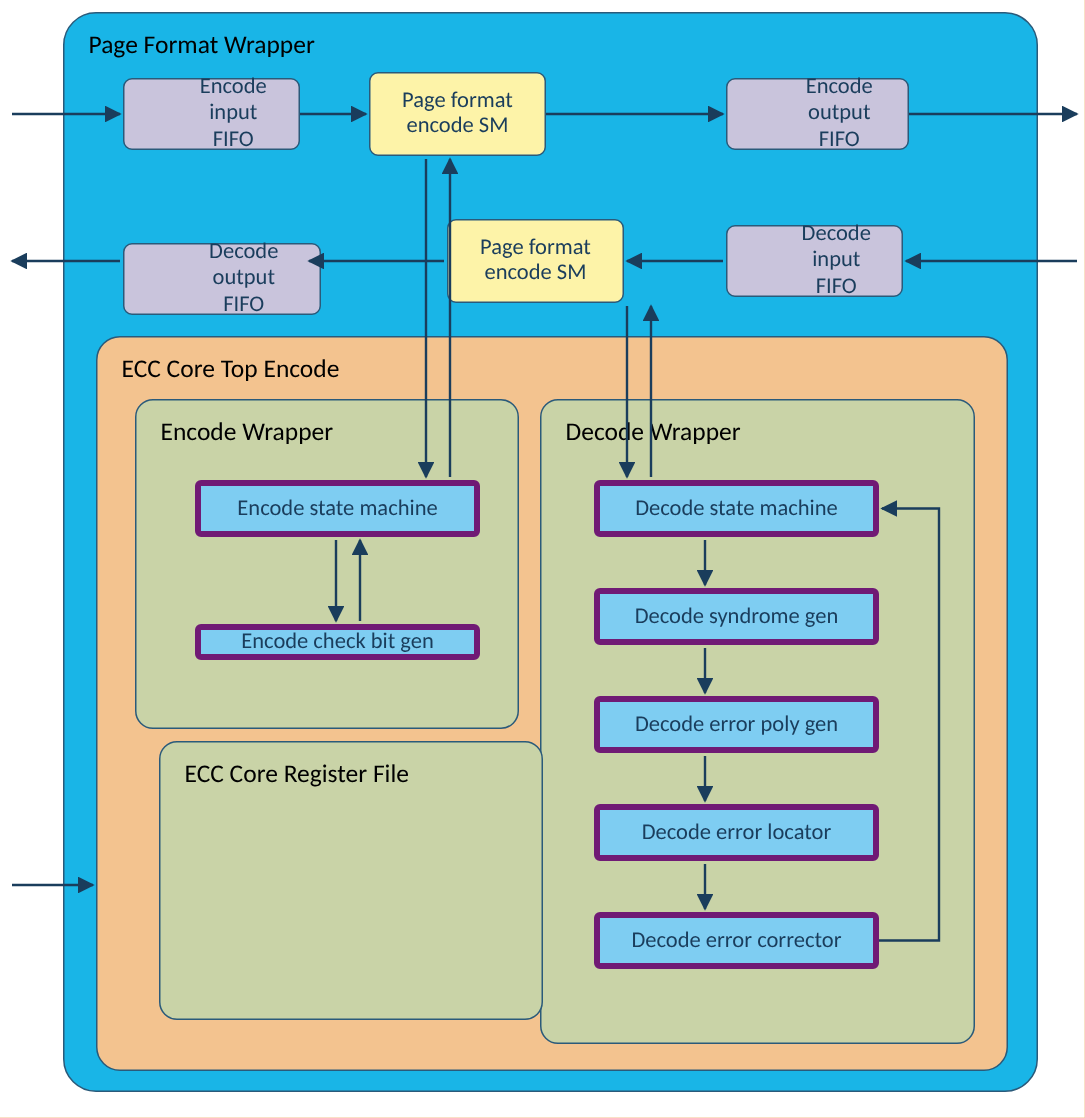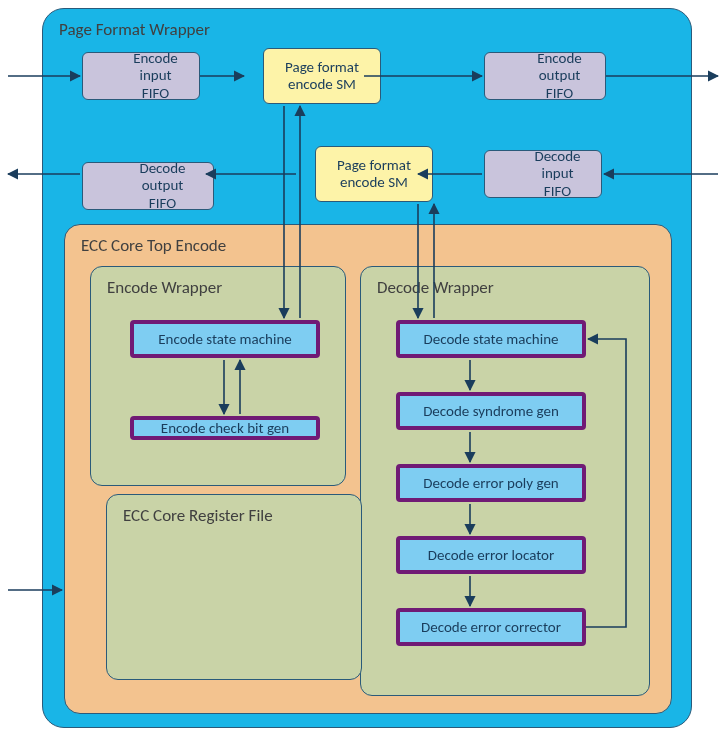--- a/index.html
+++ b/index.html
@@ -17,21 +17,21 @@
   .stage { position: relative; width: 723px; height: 745px; }
   .box {
     position: absolute;
     border: 1px solid #2a5a7a;
     border-radius: 12px;
     padding: 6px 10px;
   }
   .title {
     font-weight: 400;
     font-size: 17px;
-    color: #404040;
+    color: #000000;
     padding: 4px 6px 8px 6px;
   }
   .outer-wrapper {
     background: #19b5e7;
     border-radius: 22px;
   }
   .fifo {
     background: #c9c4dc;
     border-radius: 6px;
     text-align: center;
@@ -42,21 +42,20 @@
     padding-left: 39px;
   }
   .sm {
     background: #fdf3a8;
     border-radius: 6px;
     text-align: center;
     display: flex;
     align-items: center;
     justify-content: center;
     line-height: 1.15;
-    margin-left: 17px;
   }
   .core-top {
     background: #f3c38f;
     border-radius: 16px;
   }
   .sub-wrapper {
     background: #c9d3a7;
     border-radius: 12px;
   }
   .proc {

